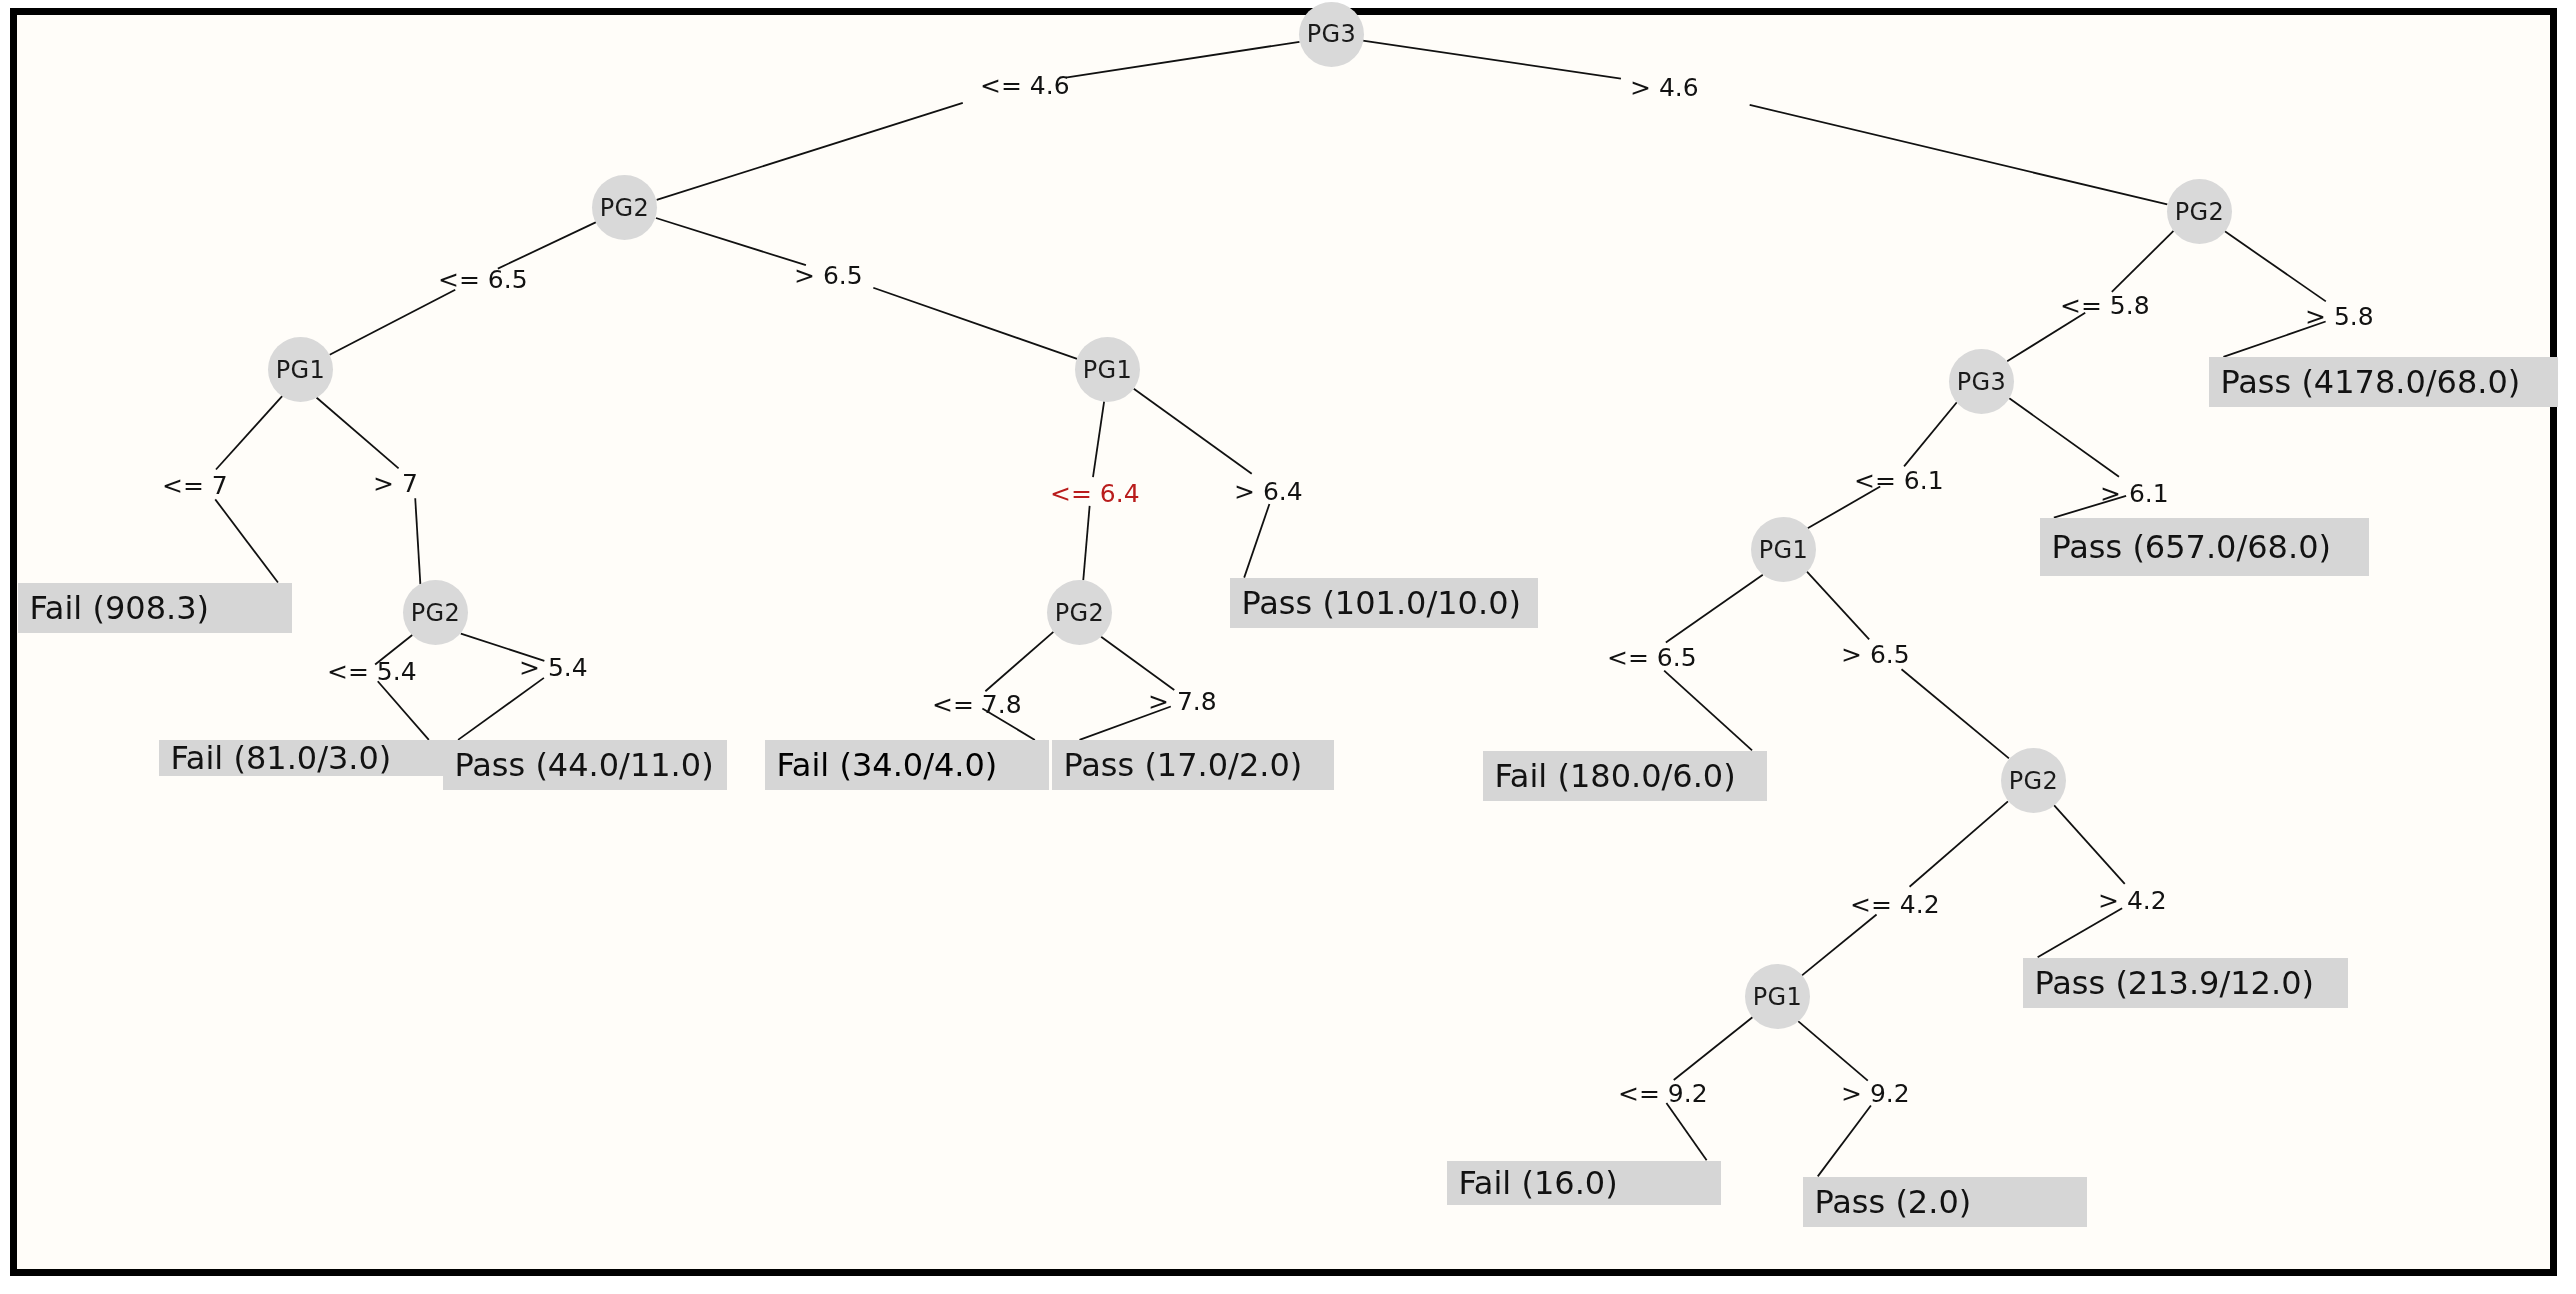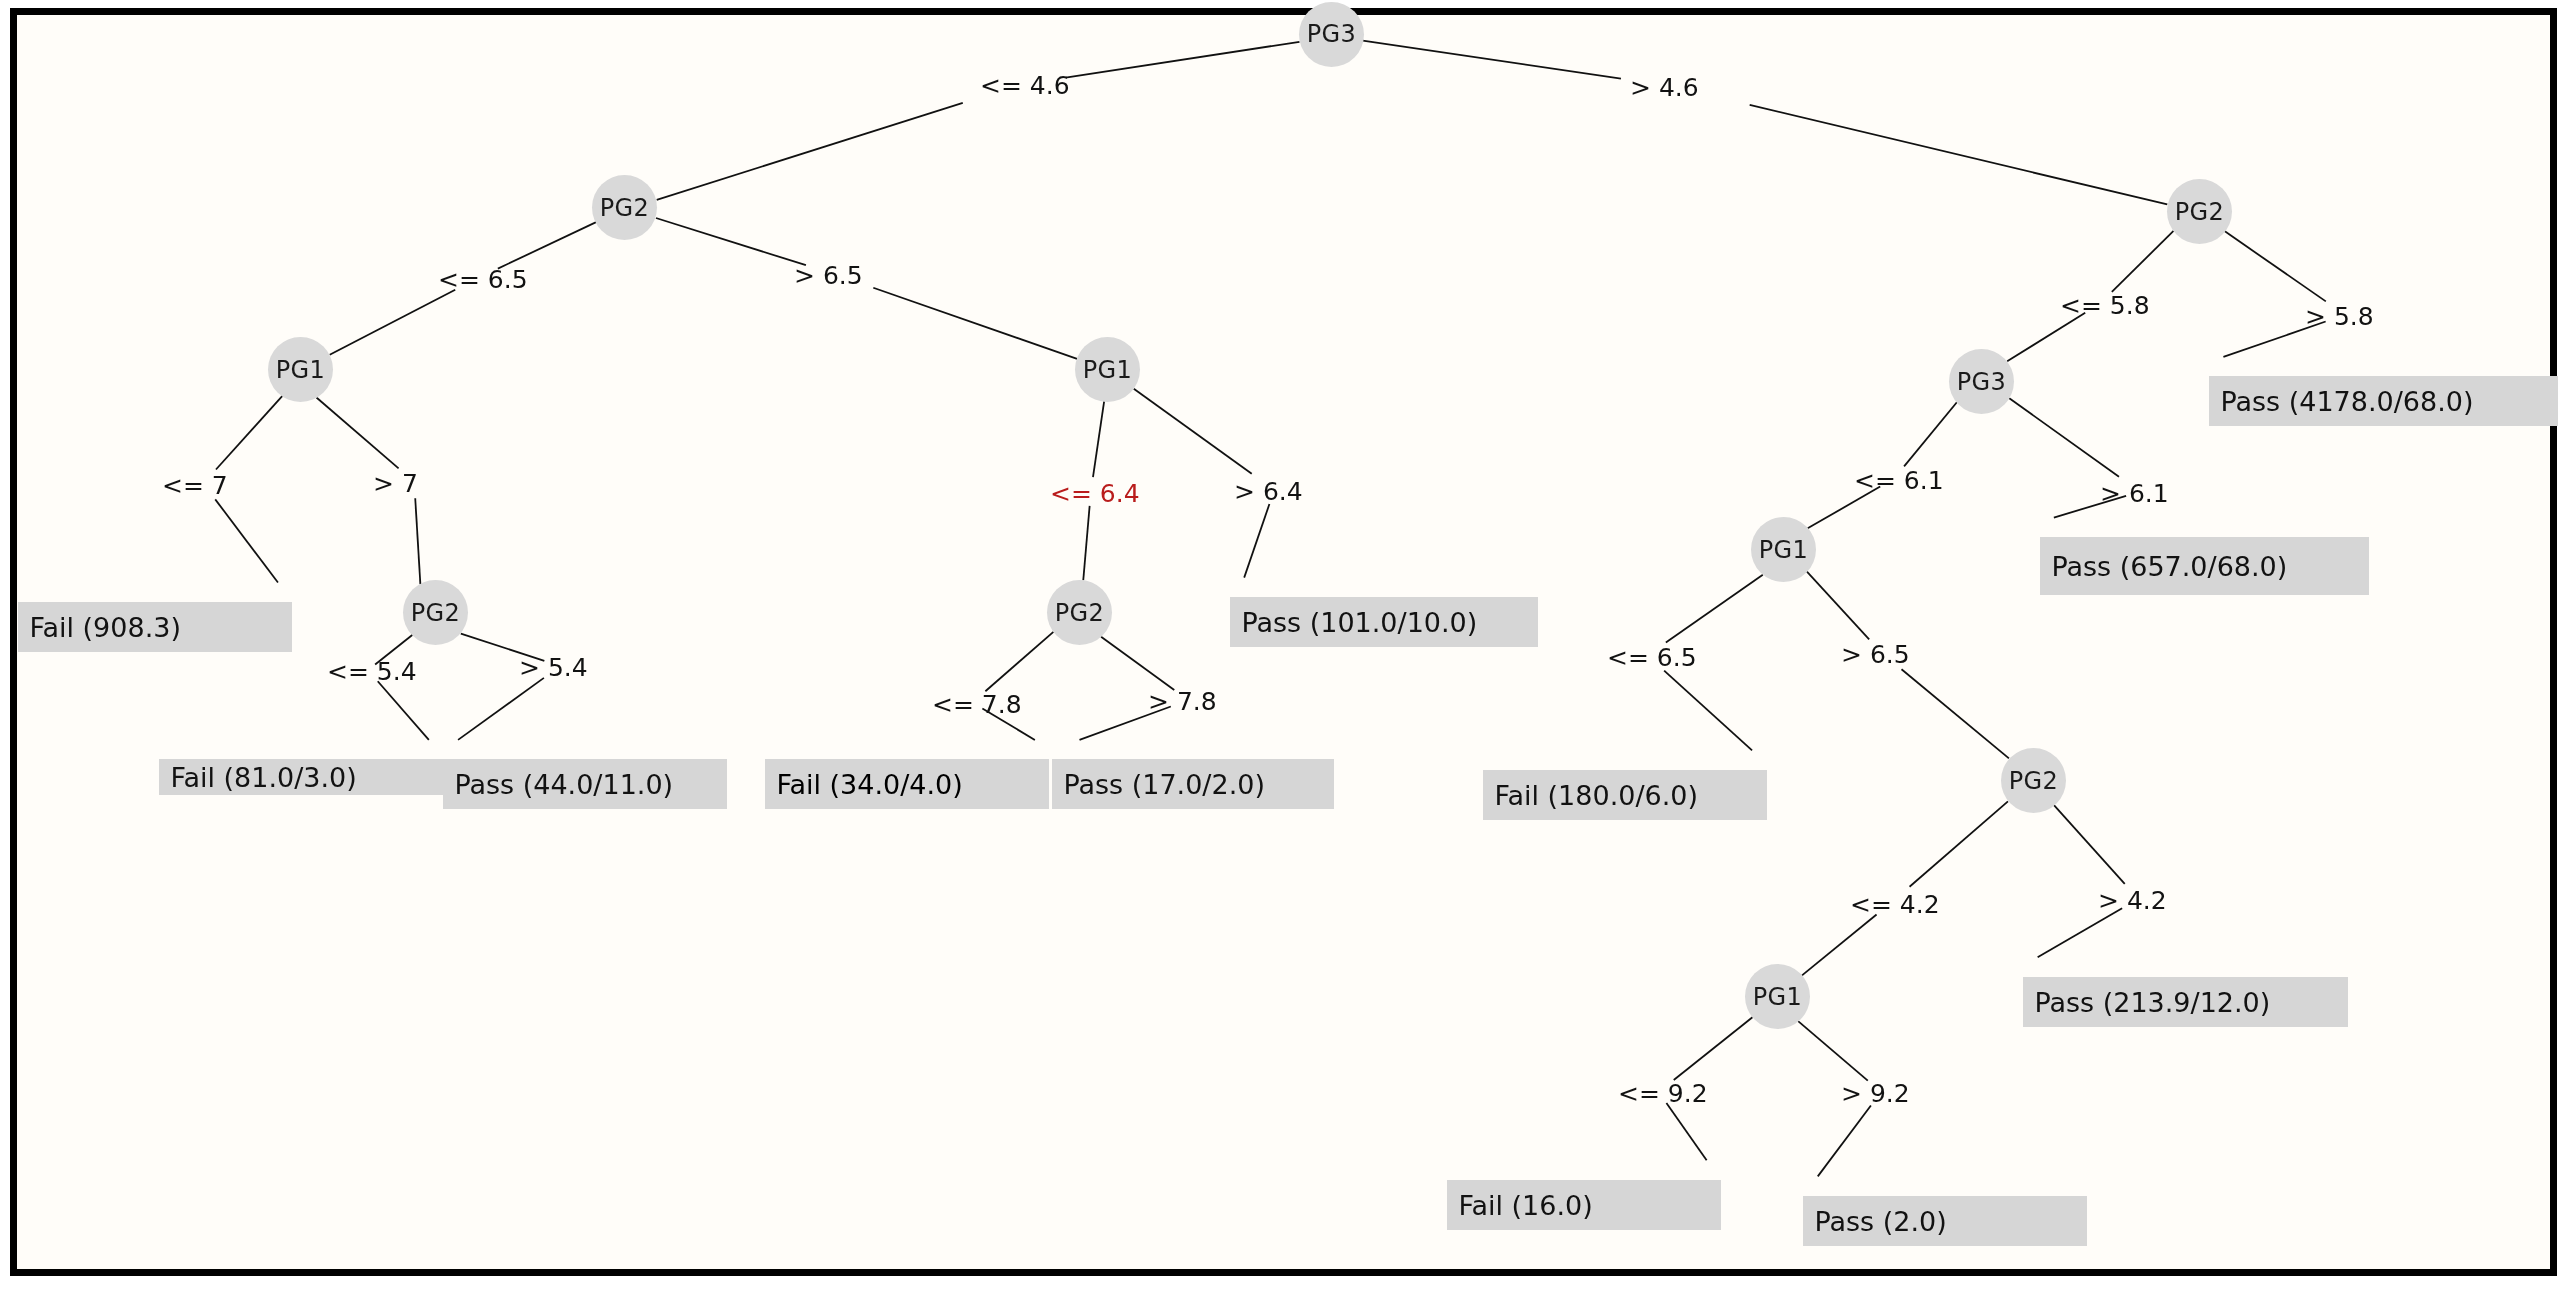--- a/index.html
+++ b/index.html
@@ -48,26 +48,25 @@
     letter-spacing: 0.4px;
     font-family: "DejaVu Sans", "Liberation Sans", sans-serif;
   }
   .leaf {
     position: absolute;
     background: #d6d6d6;
     display: flex;
     align-items: center;
     justify-content: flex-start;
     padding: 0 11.4px;
-    font-size: 27px;
+    font-size: 32px;
     color: #121212;
     white-space: nowrap;
     box-sizing: border-box;
     font-family: "DejaVu Sans", "Liberation Sans", sans-serif;
-    margin-top: 19px;
   }
   .edge-label {
     position: absolute;
     font-size: 25px;
     color: #141414;
     white-space: nowrap;
     font-family: "DejaVu Sans", "Liberation Sans", sans-serif;
   }
 </style>
 </head>
@@ -180,21 +179,21 @@
       </div>
       <div class="leaf" style="left: 2040px; top: 518px; width: 329px; height: 58px; background: rgb(214, 214, 214); color: rgb(18, 18, 18);">
         <span>Pass (657.0/68.0)</span>
       </div>
       <div class="leaf" style="left: 1483px; top: 751px; width: 284px; height: 50px; background: rgb(214, 214, 214); color: rgb(18, 18, 18);">
         <span>Fail (180.0/6.0)</span>
       </div>
       <div class="leaf" style="left: 2023px; top: 958px; width: 325px; height: 50px; background: rgb(214, 214, 214); color: rgb(18, 18, 18);">
         <span>Pass (213.9/12.0)</span>
       </div>
-      <div class="leaf" style="left: 1447px; top: 1161px; width: 274px; height: 50px; background: rgb(214, 214, 214); color: rgb(18, 18, 18);">
+      <div class="leaf" style="left: 1447px; top: 1161px; width: 274px; height: 44px; background: rgb(214, 214, 214); color: rgb(18, 18, 18);">
         <span>Fail (16.0)</span>
       </div>
       <div class="leaf" style="left: 1803px; top: 1177px; width: 284px; height: 50px; background: rgb(214, 214, 214); color: rgb(18, 18, 18);">
         <span>Pass (2.0)</span>
       </div>
     </div>
   <div id="labels-layer">
       <div class="edge-label" style="left: 980px; top: 71px; color: rgb(18, 18, 18);">&lt;= 4.6</div>
       <div class="edge-label" style="left: 1630px; top: 73px; color: rgb(18, 18, 18);">&gt; 4.6</div>
       <div class="edge-label" style="left: 438px; top: 265px; color: rgb(18, 18, 18);">&lt;= 6.5</div>

